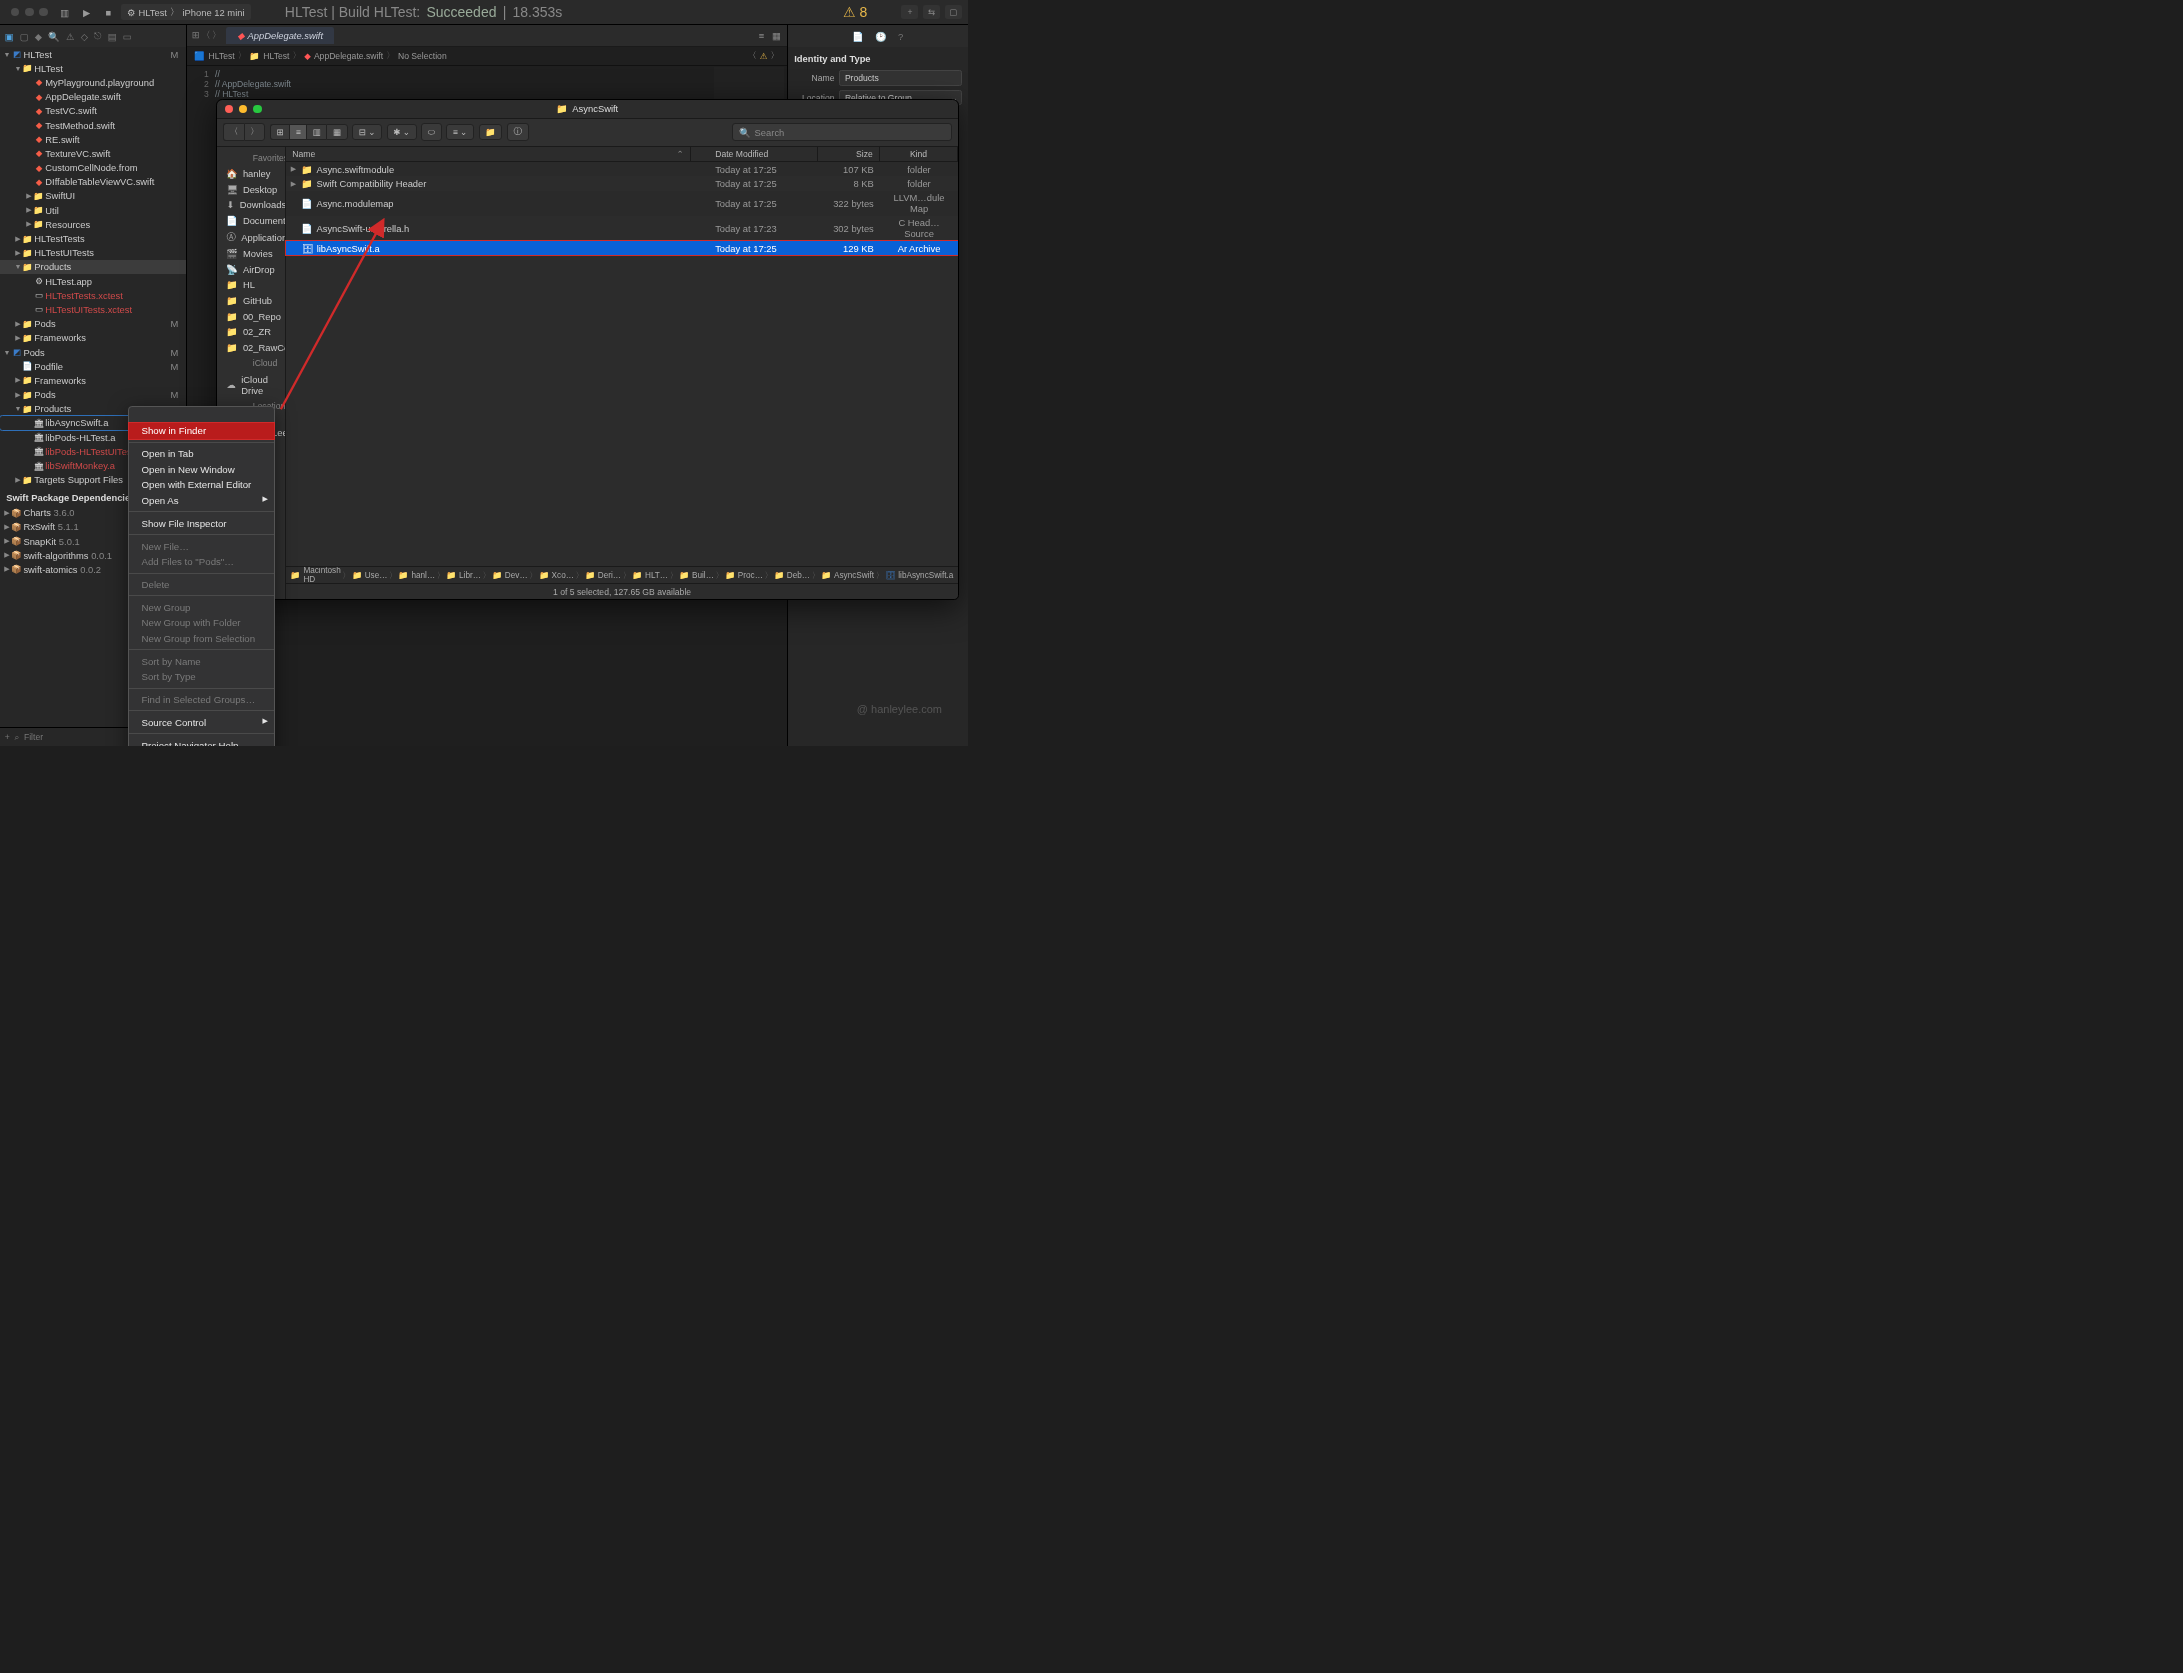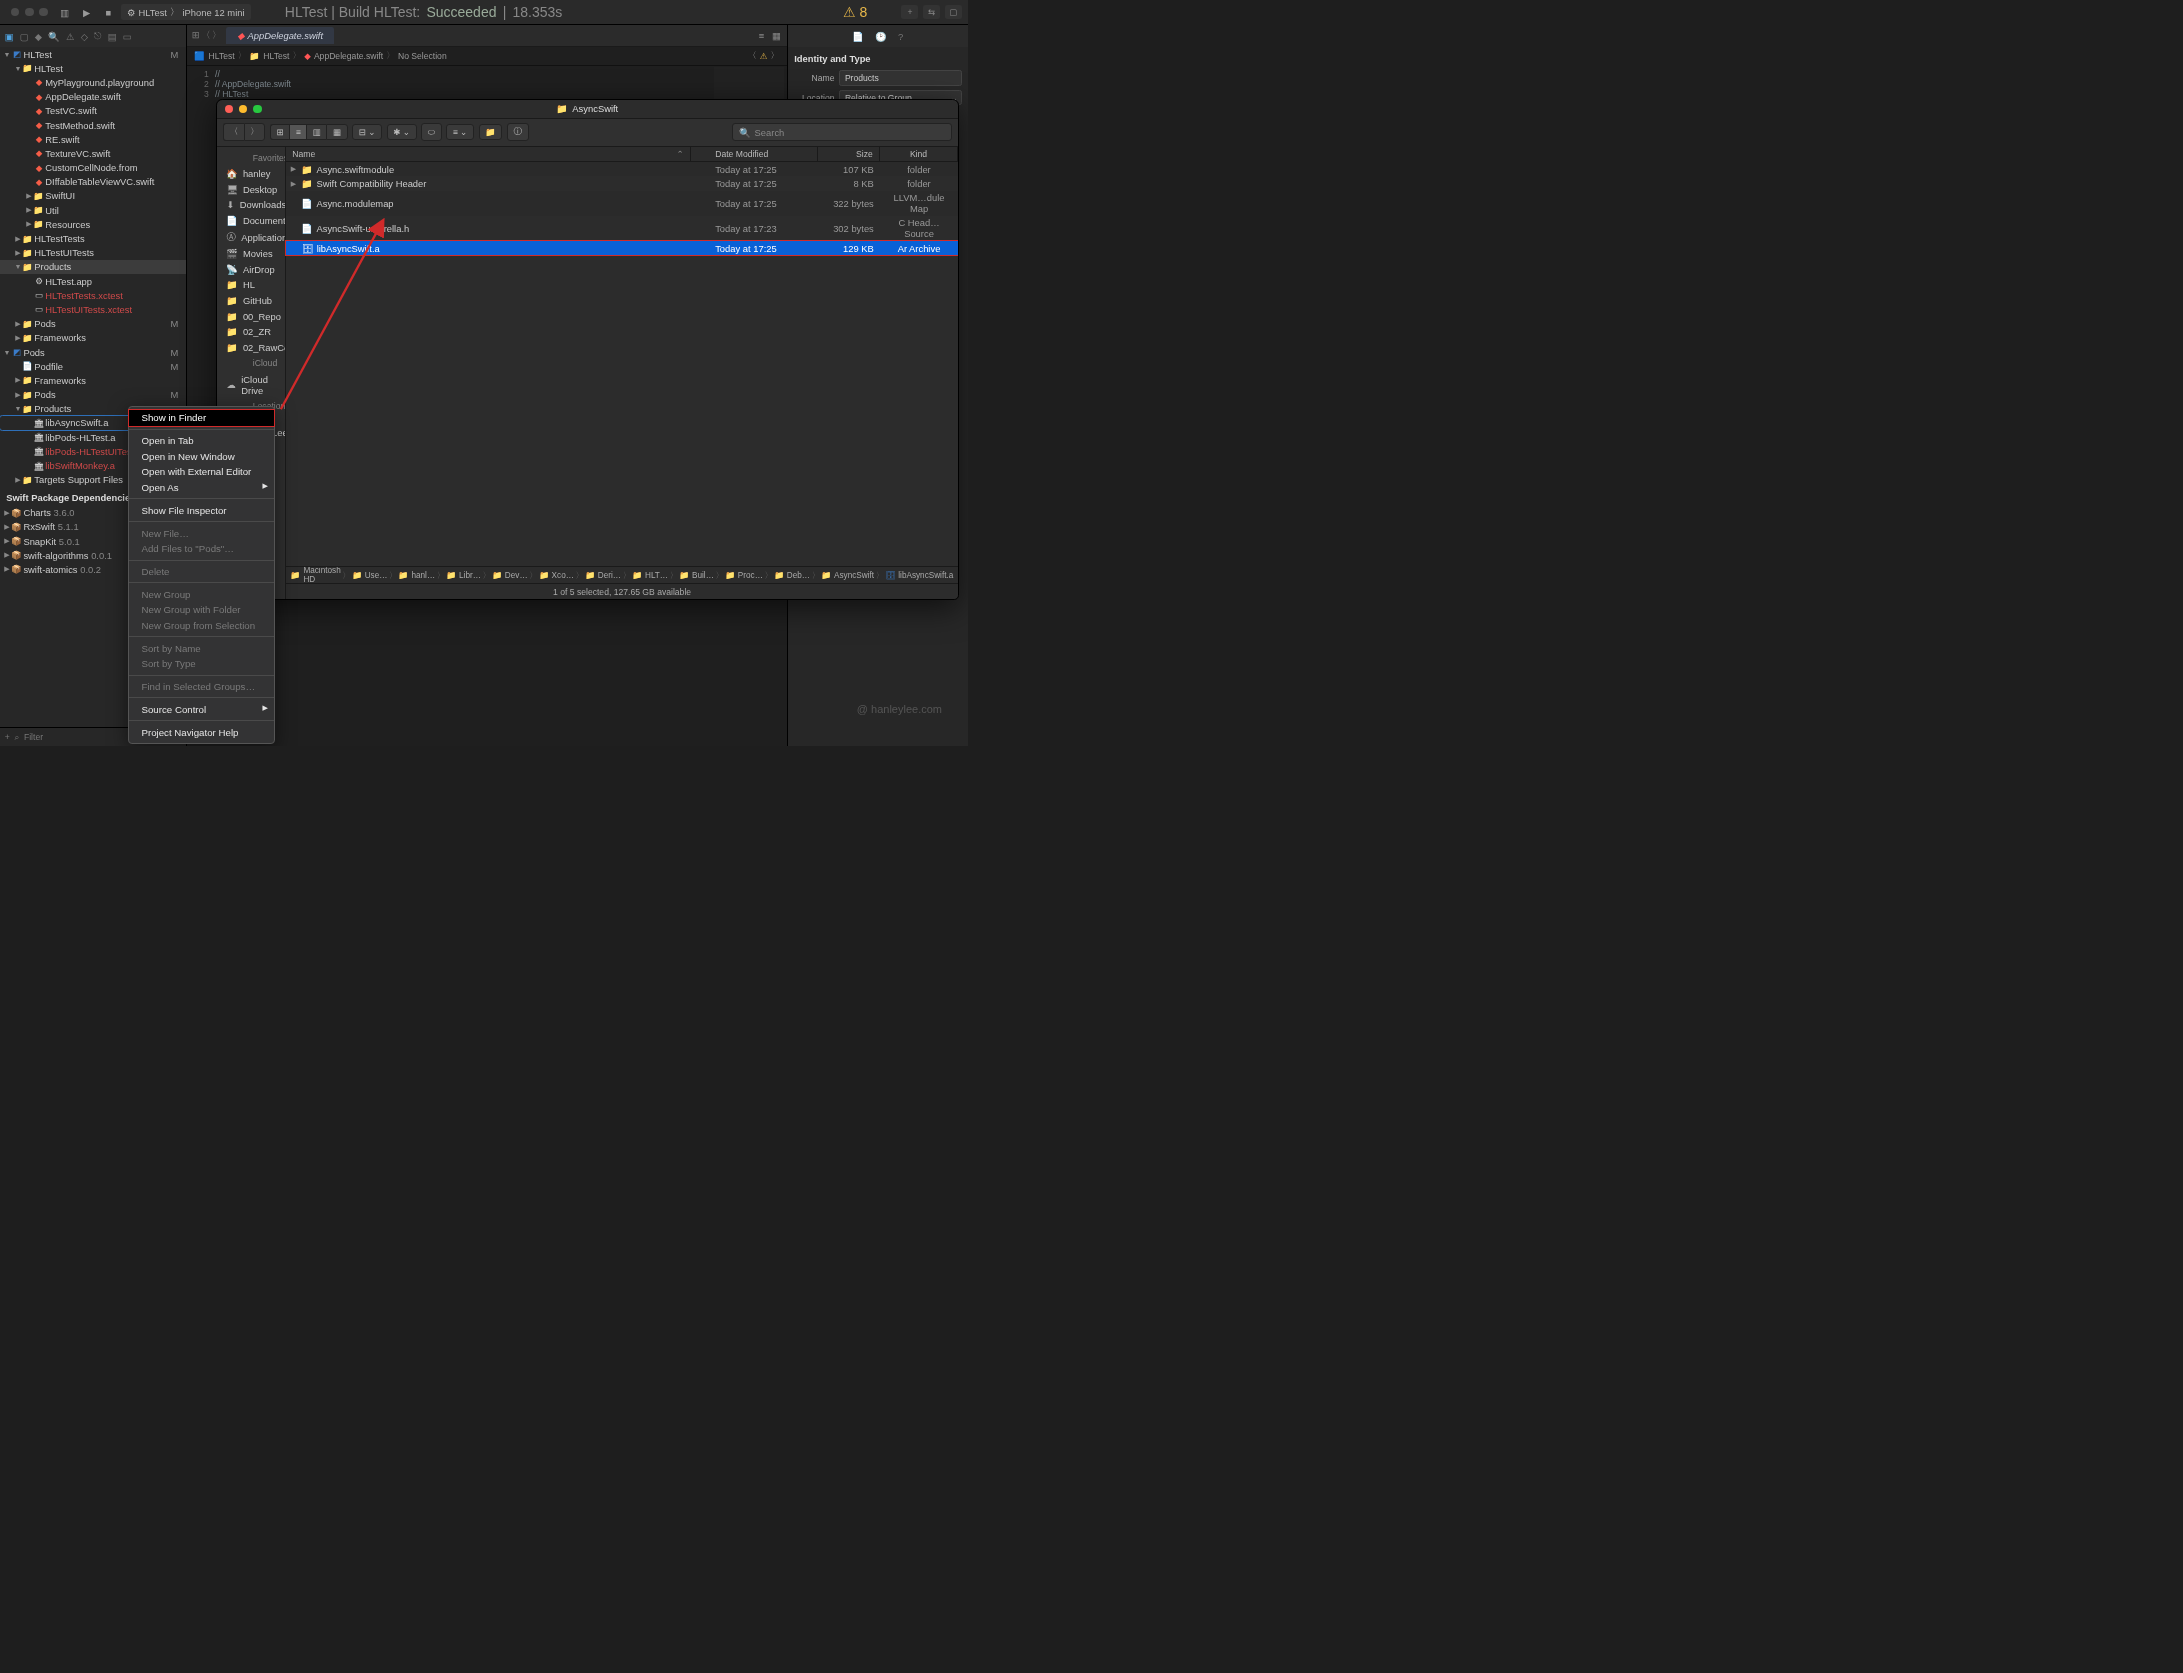--- a/index.html
+++ b/index.html
@@ -103,21 +103,21 @@
 .frow .c-date,.frow .c-size,.frow .c-kind{ padding:0 6.2px; color:#999;}
 .frow.finder-sel .c-date,.frow.finder-sel .c-size,.frow.finder-sel .c-kind{color:#fff;}
 .fpath{ height:17px; border-top:0.8px solid #1a1a1a; display:flex; align-items:center; font-size:8.2px; color:#aaa; padding:0 4.7px; gap:0.8px; overflow:hidden;}
 .fpath span.s{ color:#666; padding:0 0.8px;}
 .fpath span.fi{ color:#3a7bc8; padding-right:1.6px;}
 .fstatus{ height:15.6px; text-align:center; font-size:8.6px; color:#aaa; border-top:0.8px solid #1a1a1a; padding-top:2.3px;}
 
 
 .ctx{ position:absolute; left:128px; top:406px; width:147px; background:#333334; border:0.8px solid #555; border-radius:3.9px; box-shadow:0 4.7px 18.7px rgba(0,0,0,.5); padding:3.1px 0; font-size:9.7px; z-index:50;}
 .ctx .mi{ padding:2.3px 12.5px; color:#e5e5e5; position:relative;}
-.ctx .mi.sel{ background:#000000; outline:1.6px solid #d02a2a; outline-offset:-0.8px; color:#fff;}
+.ctx .mi.sel{ background:#b91c1c; outline:1.6px solid #d02a2a; outline-offset:-0.8px; color:#fff;margin-top:13px;}
 .ctx .mi.dis{ color:#7a7a7a;}
 .ctx .mi.sub::after{ content:"▶"; position:absolute; right:6.2px; font-size:7px;}
 .ctx hr{ border:none; border-top:0.8px solid #4a4a4a; margin:3.1px 0;}
 
 
 .arrow-svg{ position:absolute; left:273px; top:214px; width:125px; height:203px; z-index:60; pointer-events:none;}
 
 .watermark{ position:absolute; right:26px; bottom:31px; color:#555; font-size:11px; }
 </style>
 </head>

